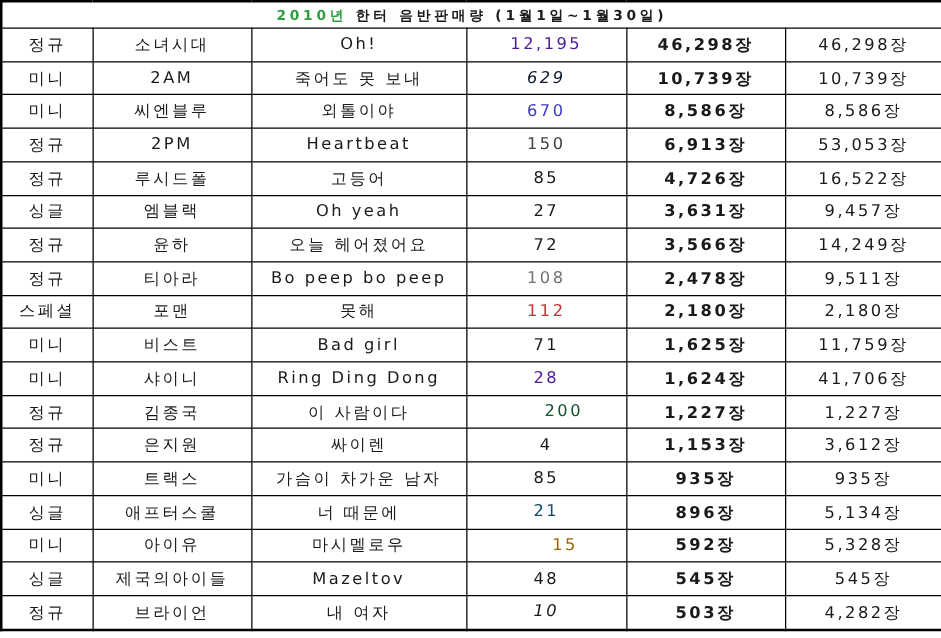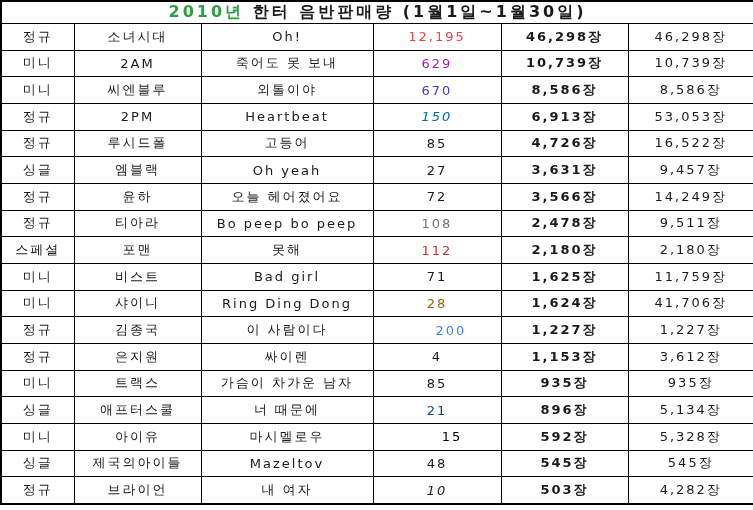--- a/index.html
+++ b/index.html
@@ -26,21 +26,21 @@
     text-align:center;
     vertical-align:middle;
     padding:0 2px;
     font-size:13px;
     letter-spacing:2px;
     white-space:nowrap;
     overflow:hidden;
   }
   tr.title-row td{
     height:20px;
-    font-size:16px;
+    font-size:11px;
     letter-spacing:3px;
     font-weight:bold;
   }
   tr.header-row th{
     height:60px;
     font-size:14px;
     letter-spacing:3px;
     font-weight:normal;
     line-height:1.9;
   }
@@ -66,45 +66,45 @@
         <span class="green" style="color: rgb(46, 158, 64);">2010년</span>
         <span>한터 음반판매량 (1월1일~1월30일)</span>
       </td>
     </tr>
   </thead>
   <tbody>
       <tr>
         <td>정규</td>
         <td>소녀시대</td>
         <td>Oh!</td>
-        <td style="color: #ef4444;">12,195</td>
+        <td style="color: #4c1d95;">12,195</td>
         <td class="bold">46,298장</td>
         <td>46,298장</td>
       </tr>
       <tr>
         <td>미니</td>
         <td>2AM</td>
         <td>죽어도 못 보내</td>
-        <td style="color: #a21caf;">629</td>
+        <td style="color: #0f172a; font-style: italic;">629</td>
         <td class="bold">10,739장</td>
         <td>10,739장</td>
       </tr>
       <tr>
         <td>미니</td>
         <td>씨엔블루</td>
         <td>외톨이야</td>
         <td style="color: rgb(60, 60, 196);">670</td>
         <td class="bold">8,586장</td>
         <td>8,586장</td>
       </tr>
       <tr>
         <td>정규</td>
         <td>2PM</td>
         <td>Heartbeat</td>
-        <td style="color: #0369a1; font-style: italic;">150</td>
+        <td style="color: #404040;">150</td>
         <td class="bold">6,913장</td>
         <td>53,053장</td>
       </tr>
       <tr>
         <td>정규</td>
         <td>루시드폴</td>
         <td>고등어</td>
         <td style="color: rgb(26, 26, 26);">85</td>
         <td class="bold">4,726장</td>
         <td>16,522장</td>
@@ -146,29 +146,29 @@
         <td>비스트</td>
         <td>Bad girl</td>
         <td style="color: rgb(26, 26, 26);">71</td>
         <td class="bold">1,625장</td>
         <td>11,759장</td>
       </tr>
       <tr>
         <td>미니</td>
         <td>샤이니</td>
         <td>Ring Ding Dong</td>
-        <td style="color: #a16207; margin-left: 24px;">28</td>
+        <td style="color: #4c1d95; margin-left: 24px;">28</td>
         <td class="bold">1,624장</td>
         <td>41,706장</td>
       </tr>
       <tr>
         <td>정규</td>
         <td>김종국</td>
         <td>이 사람이다</td>
-        <td style="color: #3b82f6; padding-left: 30px;">200</td>
+        <td style="color: #14532d; padding-left: 30px;">200</td>
         <td class="bold">1,227장</td>
         <td>1,227장</td>
       </tr>
       <tr>
         <td>정규</td>
         <td>은지원</td>
         <td>싸이렌</td>
         <td style="color: rgb(26, 26, 26);">4</td>
         <td class="bold">1,153장</td>
         <td>3,612장</td>
@@ -186,21 +186,21 @@
         <td>애프터스쿨</td>
         <td>너 때문에</td>
         <td style="color: #0c4a6e;">21</td>
         <td class="bold">896장</td>
         <td>5,134장</td>
       </tr>
       <tr>
         <td>미니</td>
         <td>아이유</td>
         <td>마시멜로우</td>
-        <td style="color: #000000; padding-left: 32px;">15</td>
+        <td style="color: #a16207; padding-left: 32px;">15</td>
         <td class="bold">592장</td>
         <td>5,328장</td>
       </tr>
       <tr>
         <td>싱글</td>
         <td>제국의아이들</td>
         <td>Mazeltov</td>
         <td style="color: rgb(26, 26, 26);">48</td>
         <td class="bold">545장</td>
         <td>545장</td>

